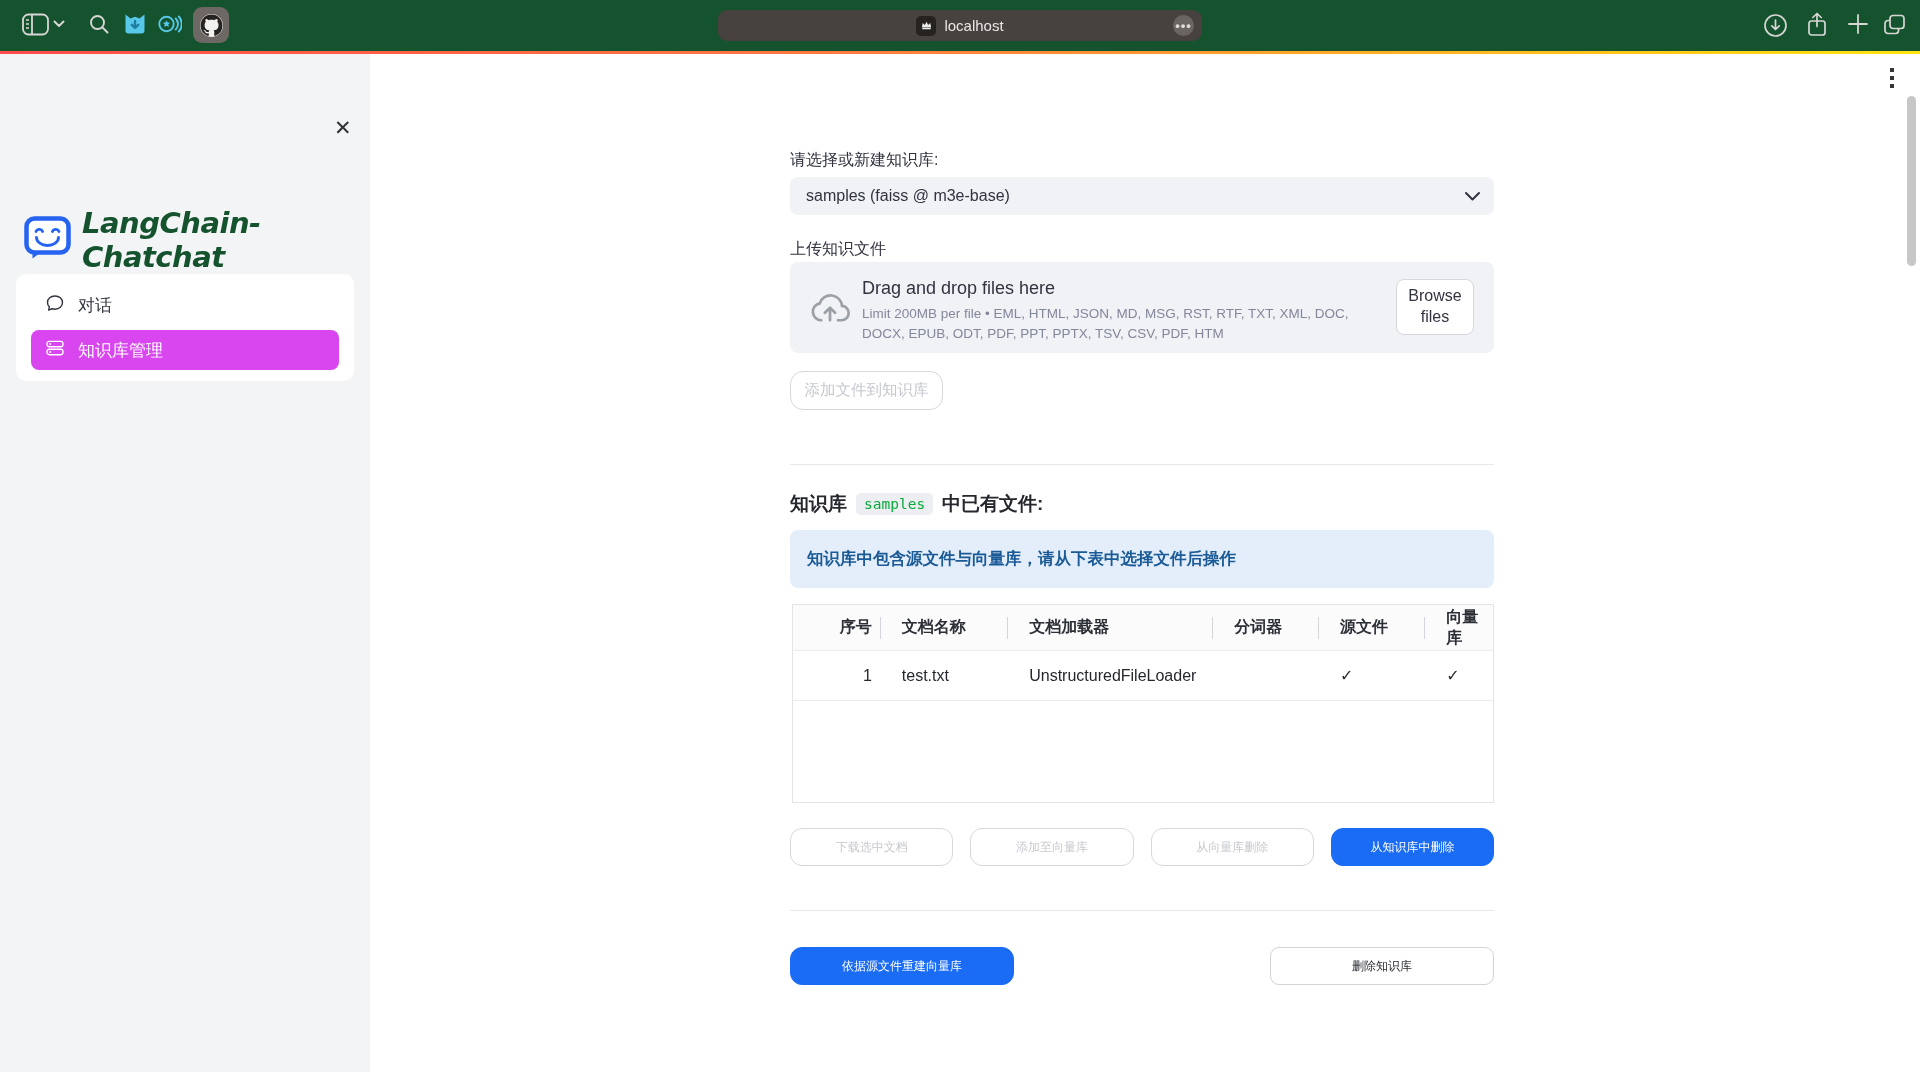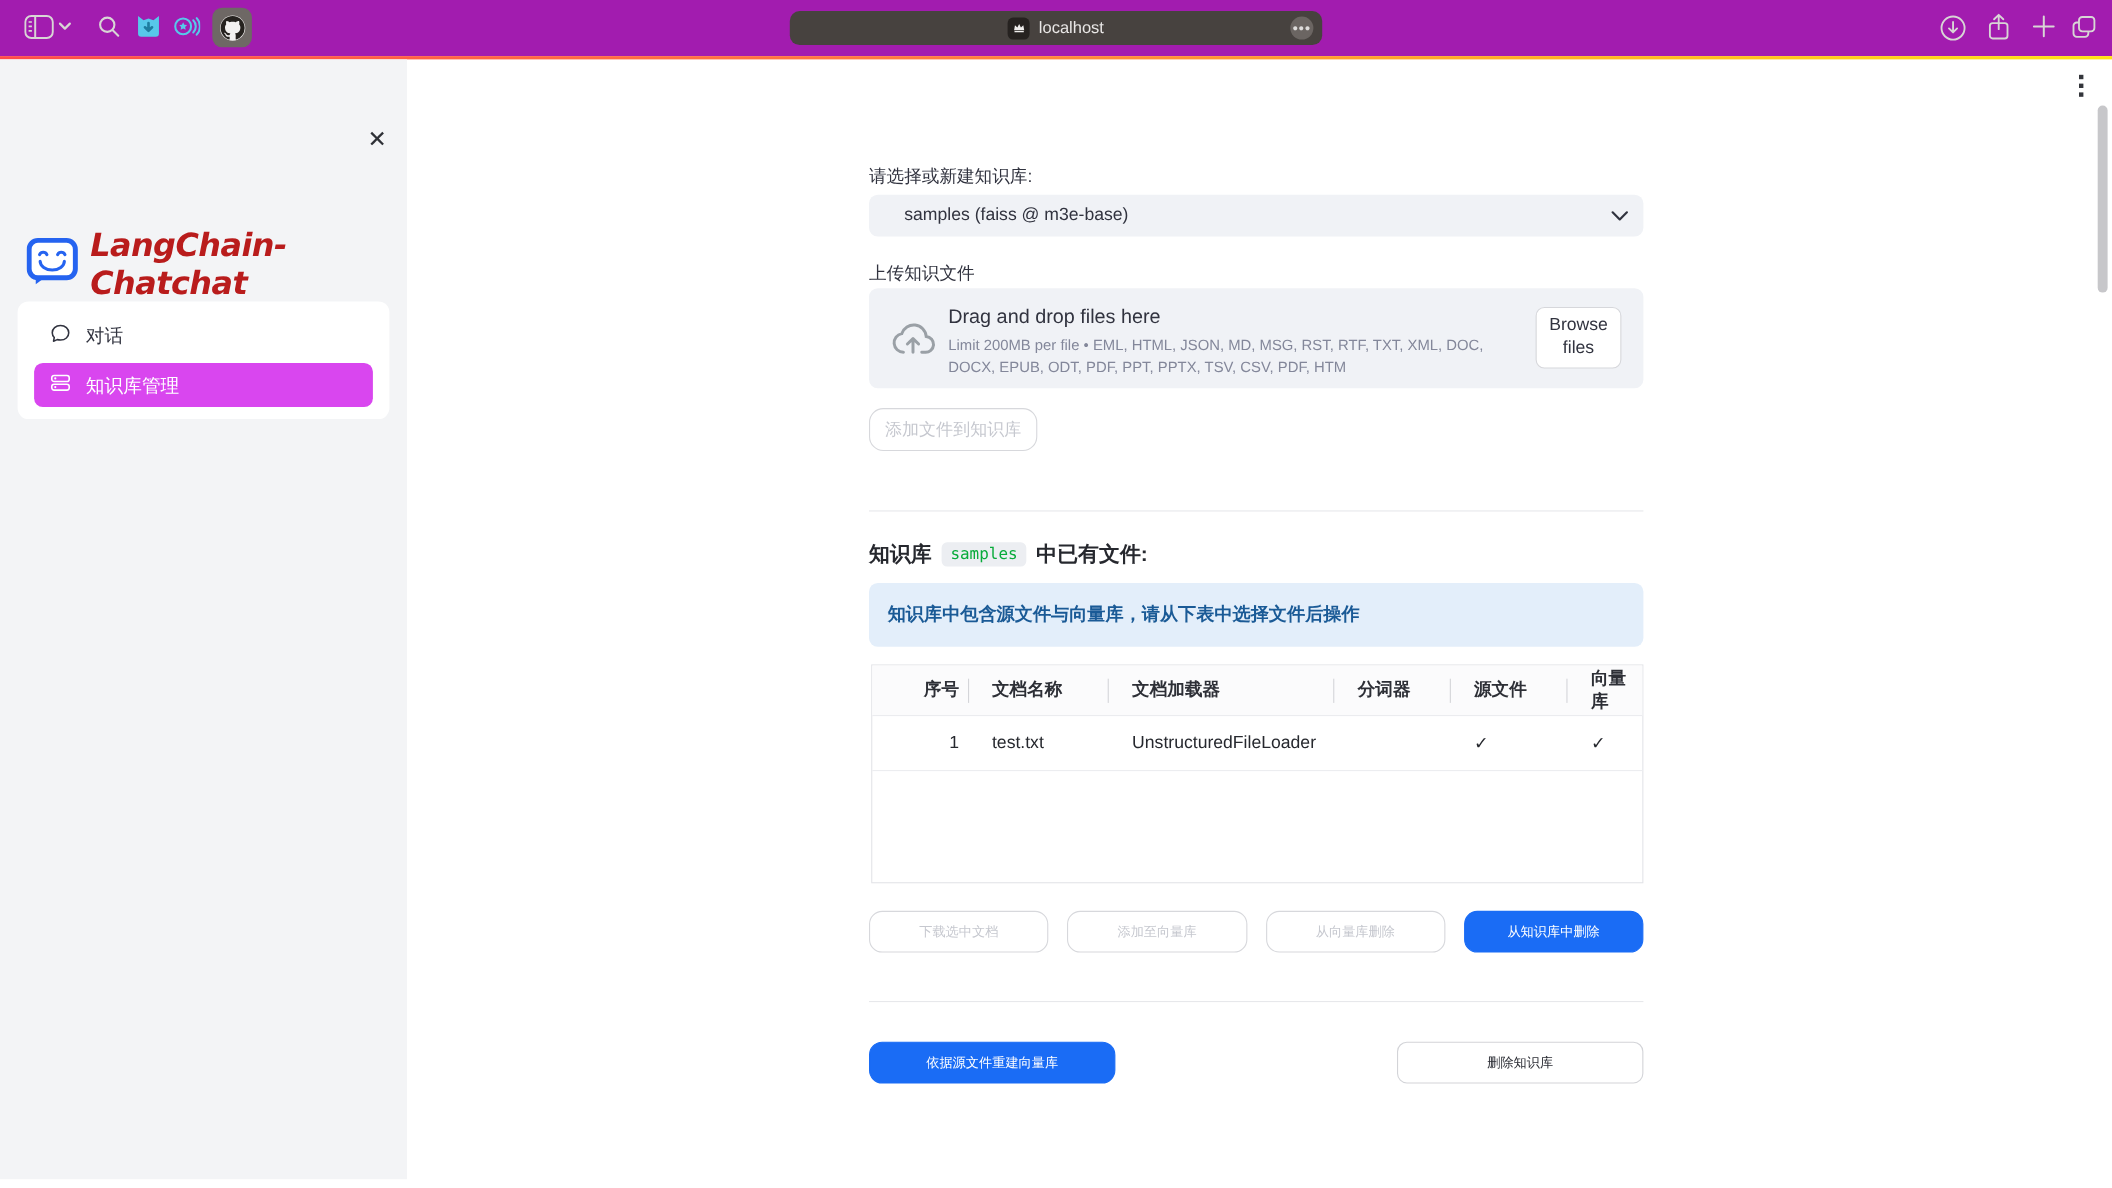--- a/index.html
+++ b/index.html
@@ -1,55 +1,55 @@
 <!DOCTYPE html>
 <html><head>
 <meta charset="utf-8">
 <style>
   * { margin:0; padding:0; box-sizing:border-box; }
   html,body { width:1920px; height:1080px; overflow:hidden; background:#fff;
     font-family:"Liberation Sans","DejaVu Sans",sans-serif; }
 
   
-  #toolbar { position:absolute; left:0; top:0; width:1920px; height:51px; background:#a21caf; }
+  #toolbar { position:absolute; left:0; top:0; width:1920px; height:51px; background:#14532d; }
   #decoration { position:absolute; left:0; top:51px; width:1920px; height:3px;
     background:linear-gradient(90deg,#ff4b4b 0%,#ff7c3f 45%,#ffb321 75%,#ffe312 100%); }
   .tb-icon { position:absolute; top:13px; display:flex; align-items:center; justify-content:center; }
   #github-pill { position:absolute; left:193px; top:7px; width:36px; height:36px; border-radius:9px; background:#6e6865;
     display:flex; align-items:center; justify-content:center; }
   #url-field { position:absolute; left:718px; top:10px; width:484px; height:31px; border-radius:9px;
     background:#47423f; display:flex; align-items:center; justify-content:center; }
   #url-field .fav { width:20px; height:20px; border-radius:5px; background:#262220; margin-right:8px;
     display:flex; align-items:center; justify-content:center; }
   #url-text { color:#e9e7e6; font-size:15px; }
   #url-ellipsis { position:absolute; right:8px; top:5px; width:21px; height:21px; border-radius:50%;
     background:#6b6562; color:#dedcdb; display:flex; align-items:center; justify-content:center;
     font-size:13px; letter-spacing:1px; font-weight:bold; }
 
   
   #sidebar { position:absolute; left:0; top:54px; width:370px; height:1018px; background:#f3f4f6; }
   #sidebar-close { position:absolute; left:334px; top:63px; font-size:21px; color:#2f3137; cursor:pointer; line-height:1; }
   #logo { position:absolute; left:24px; top:152px; display:flex; align-items:center; gap:11px; }
-  #logo-text { color:#b91c1c; font-size:29px; font-weight:bold; font-style:italic; letter-spacing:-0.5px;
+  #logo-text { color:#14532d; font-size:29px; font-weight:bold; font-style:italic; letter-spacing:-0.5px;
     font-family:"DejaVu Sans","Liberation Sans",sans-serif; }
   #nav-card { position:absolute; left:16px; top:220px; width:338px; height:107px; background:#fff; border-radius:10px;
     padding:11px 15px; display:flex; flex-direction:column; gap:5px; }
   .nav-item { height:40px; display:flex; align-items:center; gap:13px; padding:0 14px; border-radius:8px;
     font-size:17px; color:#31333f; cursor:pointer; }
   .nav-item.active { background:#d946ef; color:#fff; font-weight:500; }
 
   
   #kebab { position:absolute; left:1890px; top:68px; display:flex; flex-direction:column; gap:4px; }
   #kebab i { width:4px; height:4px; background:#33353b; }
   #scroll-thumb { position:absolute; left:1907px; top:96px; width:9px; height:170px; border-radius:4.5px; background:#c7c7ca; }
 
   #content { position:absolute; left:790px; top:0; width:704px; height:1080px; }
   .field-label { position:absolute; left:0; font-size:16px; color:#31333f; }
   #kb-select { position:absolute; left:0; top:177px; width:704px; height:38px; background:#f0f2f6; border-radius:8px;
-    display:flex; align-items:center; padding:0 32px; font-size:16px; color:#31333f; cursor:pointer; }
+    display:flex; align-items:center; padding:0 16px; font-size:16px; color:#31333f; cursor:pointer; }
   #kb-select svg { position:absolute; right:13px; }
 
   #dropzone { position:absolute; left:0; top:262px; width:704px; height:91px; background:#f0f2f6; border-radius:8px; }
   #dz-cloud { position:absolute; left:19px; top:26px; }
   #dz-title { position:absolute; left:72px; top:16px; font-size:18px; color:#31333f; }
   #dz-limit { position:absolute; left:72px; top:42px; width:510px; font-size:13.5px; line-height:1.45; color:#83879a; }
   #browse-btn { position:absolute; left:606px; top:17px; width:78px; height:56px; background:#fff;
     border:1px solid #d6d7db; border-radius:8px; font-size:16px; color:#31333f; line-height:1.3;
     display:flex; align-items:center; justify-content:center; text-align:center; cursor:pointer; }
 

